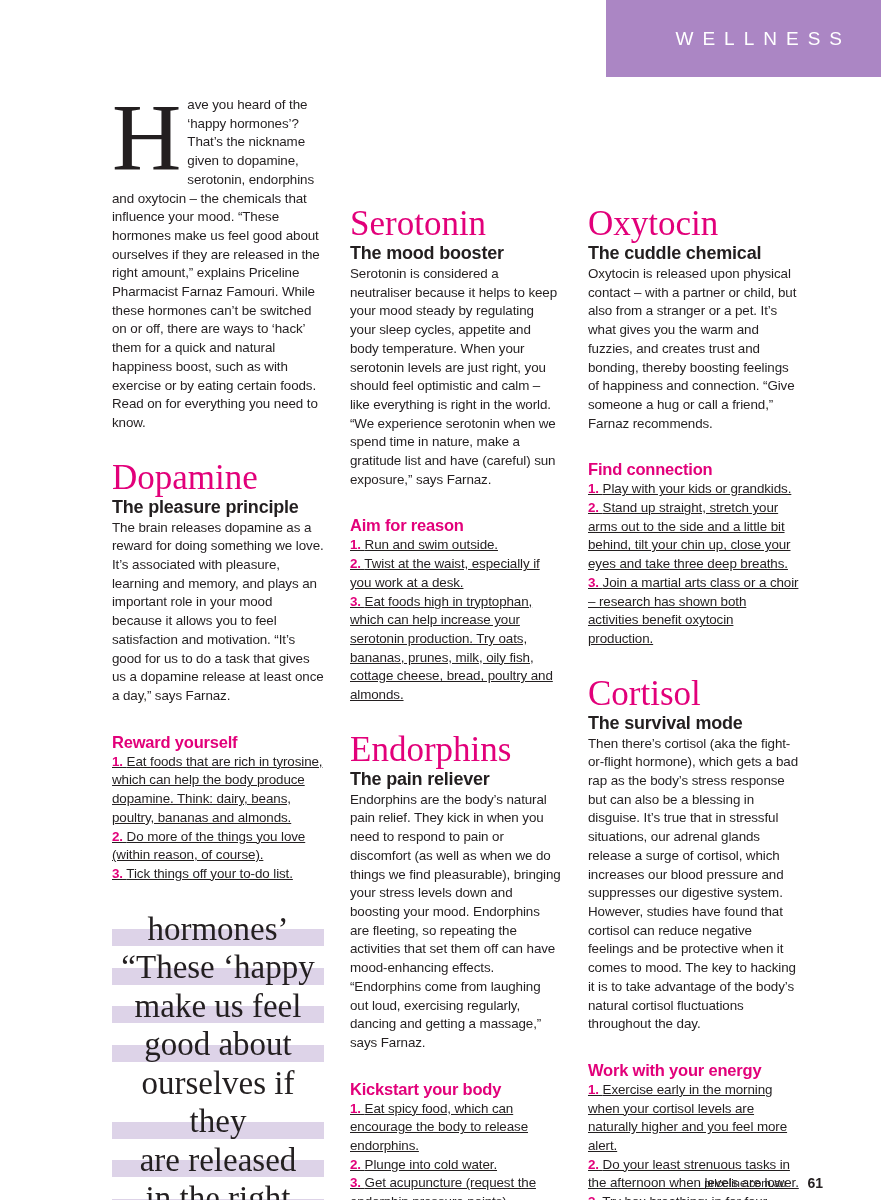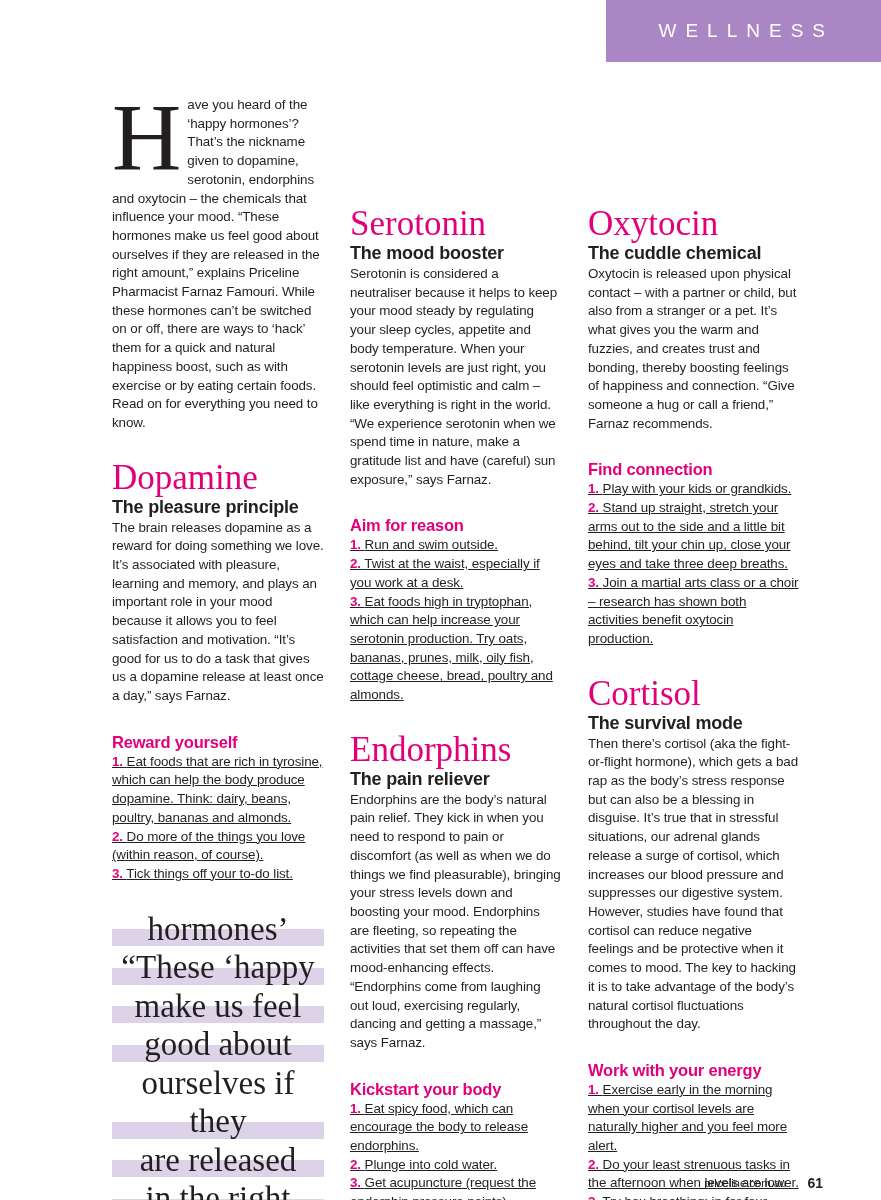--- a/index.html
+++ b/index.html
@@ -15,27 +15,27 @@
     color: #231f20;
     overflow: hidden;
   }
 
   
   .header-banner {
     position: absolute;
     top: 0;
     left: 606px;
     width: 275px;
-    height: 62px;
+    height: 77px;
     background: #ab86c4;
     display: flex;
     align-items: center;
     justify-content: flex-end;
     box-sizing: border-box;
-    padding-right: 47px;
+    padding-right: 30px;
   }
   .header-banner .kicker {
     color: #ffffff;
     font-size: 19px;
     letter-spacing: 9px;
     font-weight: 400;
     font-family: "Liberation Sans", sans-serif;
   }
 
   

